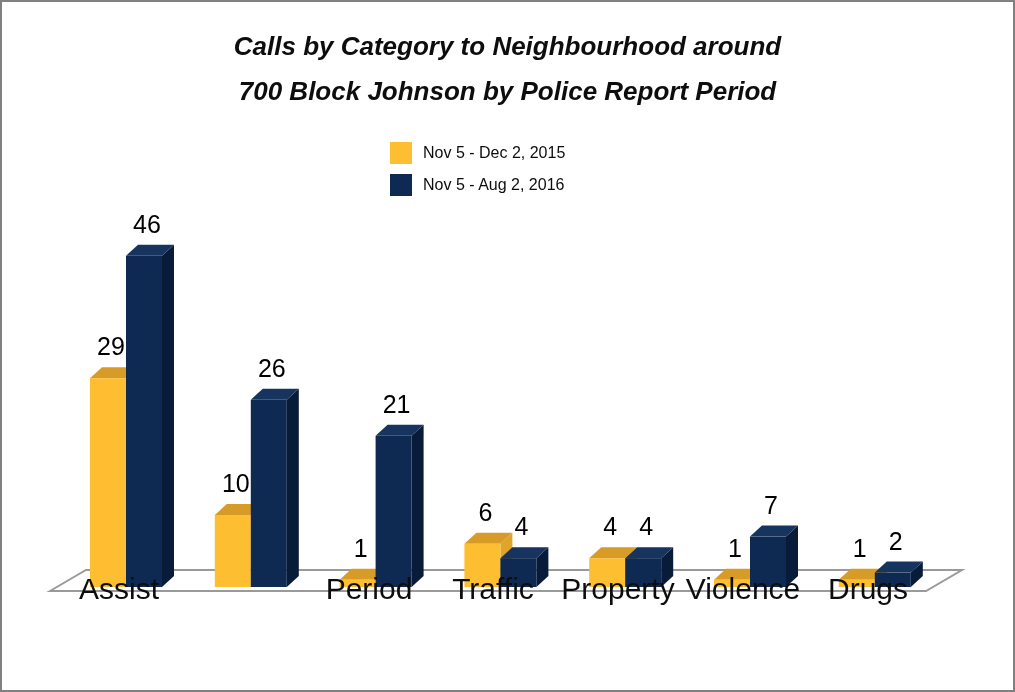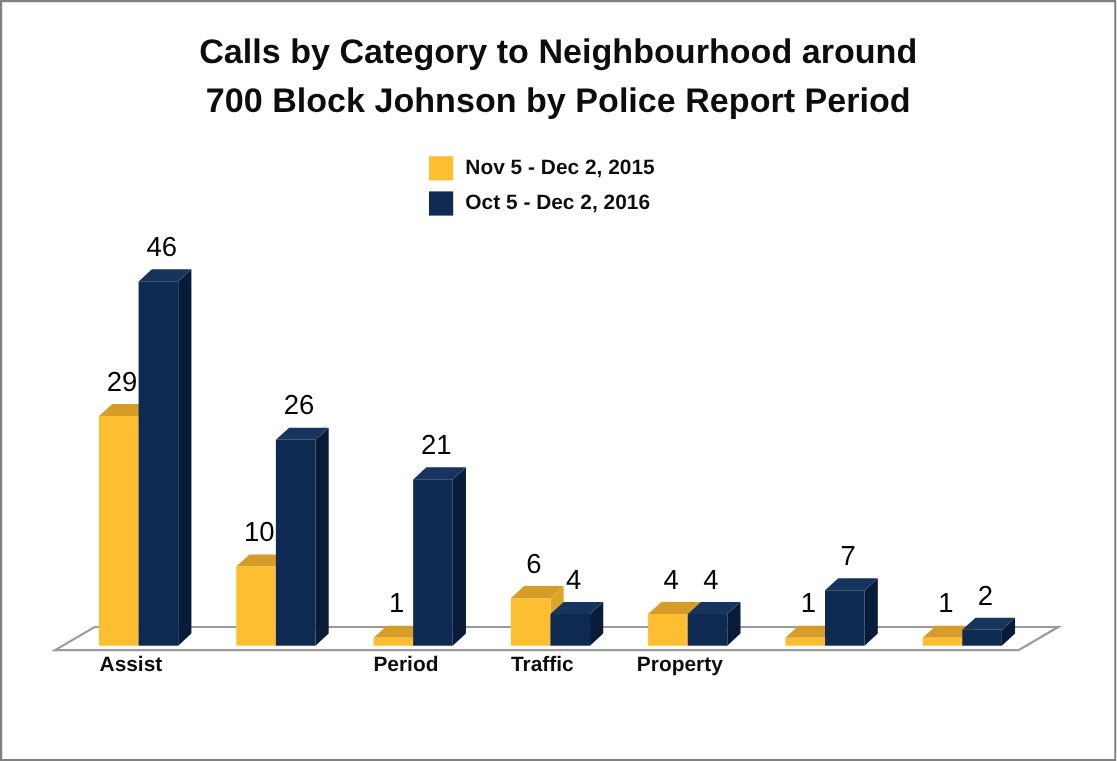--- a/index.html
+++ b/index.html
@@ -8,66 +8,67 @@
     width:1015px;height:692px;
     box-sizing:border-box;
     border:2px solid #808080;
     background:#ffffff;
     font-family:"Liberation Sans", sans-serif;
     overflow:hidden;
   }
   .title{
     position:absolute;top:22px;left:0;width:100%;
     text-align:center;
-    font-size:31px;font-weight:bold;color:#0d0d0d;
+    font-size:26px;font-weight:bold;color:#0d0d0d;
     line-height:45px;
+    font-style:italic;
   }
   .legend{
     position:absolute;top:139px;left:388px;
   }
   .legend-row{
     display:flex;align-items:center;
     height:23px;margin-bottom:9px;
   }
   .legend-swatch{
     width:22px;height:22px;flex:0 0 22px;margin-right:11px;
   }
   .legend-label{
-    font-size:19px;font-weight:bold;color:#0d0d0d;white-space:nowrap;
+    font-size:16px;font-weight:normal;color:#0d0d0d;white-space:nowrap;
   }
   .plot-svg{position:absolute;top:0;left:0;}
   .plot-svg text{
     font-family:"Liberation Sans", sans-serif;
     font-size:25px;fill:#000000;
   }
   .cat-label{
-    position:absolute;top:588px;width:124px;
+    position:absolute;top:572px;width:124px;
     text-align:center;
-    font-size:19px;font-weight:bold;color:#0d0d0d;
+    font-size:30px;font-weight:normal;color:#0d0d0d;
     line-height:30px;
   }
 </style>
 </head>
 <body>
 
 <div class="page">
 
   <div class="title">
     <div>Calls by Category to Neighbourhood around</div>
     <div>700 Block Johnson by Police Report Period</div>
   </div>
 
   <div class="legend">
     <div class="legend-row">
       <span class="legend-swatch" style="background: rgb(253, 190, 49);"></span>
       <span class="legend-label">Nov 5 - Dec 2, 2015</span>
     </div>
     <div class="legend-row">
       <span class="legend-swatch" style="background: rgb(14, 42, 82);"></span>
-      <span class="legend-label">Oct 5 - Dec 2, 2016</span>
+      <span class="legend-label">Nov 5 - Aug 2, 2016</span>
     </div>
   </div>
 
   <svg class="plot-svg" width="1015" height="692" viewBox="0 0 1015 692">
       <polygon points="48,589 84,568 960,568 924,589" fill="#ffffff" stroke="#9a9a9a" stroke-width="2"></polygon>
       <polygon points="124,376.2 136,365.2 136,574 124,585" fill="#DFA42A"></polygon>
       <polygon points="88,376.2 100,365.2 136,365.2 124,376.2" fill="#D79C28"></polygon>
       <rect x="88" y="376.2" width="36" height="208.8" fill="#FDBE31"></rect>
       <text x="109" y="353.2" text-anchor="middle" fill="#000000">29</text>
       <polygon points="160,253.8 172,242.8 172,574 160,585" fill="#081B38"></polygon>
@@ -121,14 +122,16 @@
       <polygon points="908.8,570.6 920.8,559.6 920.8,574 908.8,585" fill="#081B38"></polygon>
       <polygon points="872.8,570.6 884.8,559.6 920.8,559.6 908.8,570.6" fill="#17345F"></polygon>
       <rect x="872.8" y="570.6" width="36" height="14.4" fill="#0E2A52"></rect>
       <text x="893.8" y="547.6" text-anchor="middle" fill="#000000">2</text>
     </svg>
 
   <div class="cat-label" style="left:55px">Assist</div>
   <div class="cat-label" style="left:305px">Period</div>
   <div class="cat-label" style="left:554px">Property</div>
   <div class="cat-label" style="left:429px">Traffic</div>
+  <div class="cat-label" style="left:679px">Violence</div>
+  <div class="cat-label" style="left:804px">Drugs</div>
 
 </div>
 
 </body></html>

